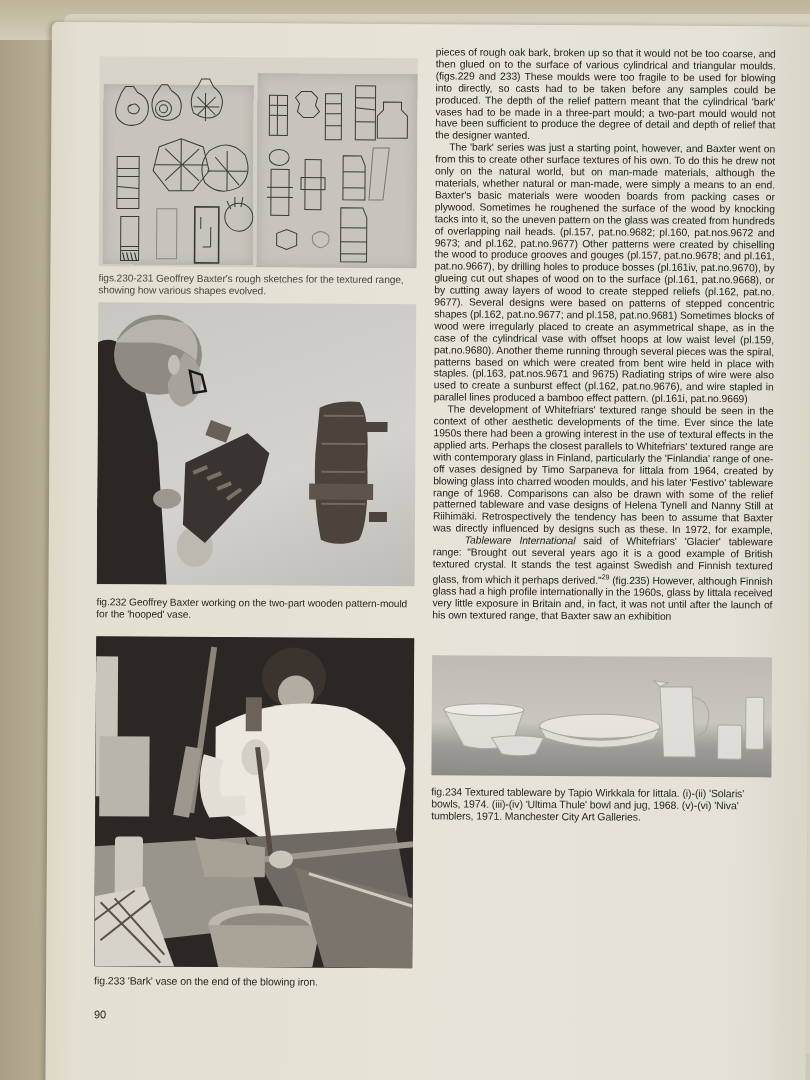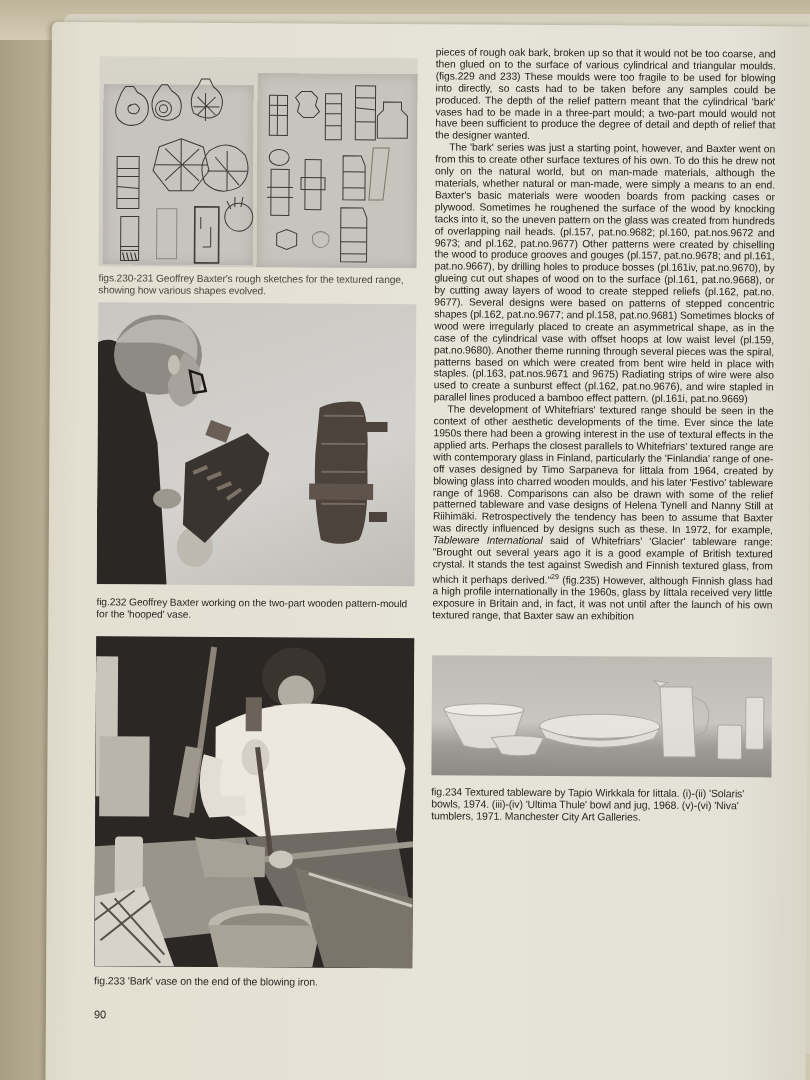--- a/index.html
+++ b/index.html
@@ -45,21 +45,21 @@
   .cap-baxter { margin-top:12px; }
   .cap-blower { margin-top:8px; font-size:10.5px; }
   .page-number { font-size:11px; color:#2a2824; margin-top:22px; }
 
   .body-text {
     font-size:10.3px; line-height:11.9px; color:#1e1c19;
     text-align:justify; letter-spacing:-0.05px;
   }
   .body-text p { margin:0; }
   .body-text p.indent { text-indent:14px; }
-  .body-text i { font-style:italic; }
+  .body-text i { font-style:italic;margin-left:32px; }
   .body-text sup { font-size:7px; }
 
   .fig-tableware {
     height:120px; margin-top:34px;
     background: linear-gradient(180deg,#bdbbb4 0%, #c8c6bf 55%, #9e9c96 75%, #8c8a85 100%);
   }
   .cap-tableware { margin-top:10px; font-size:10.5px; line-height:12px; }
 
   svg { display:block; }
 </style>

